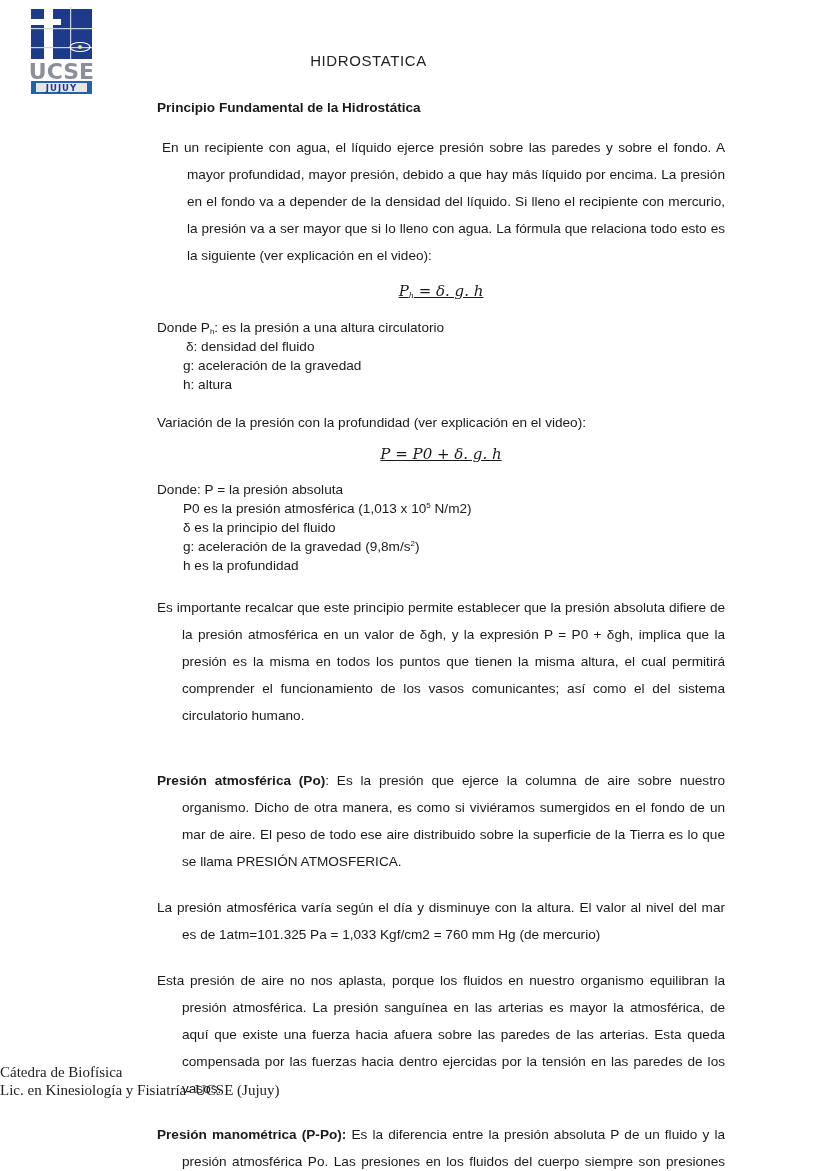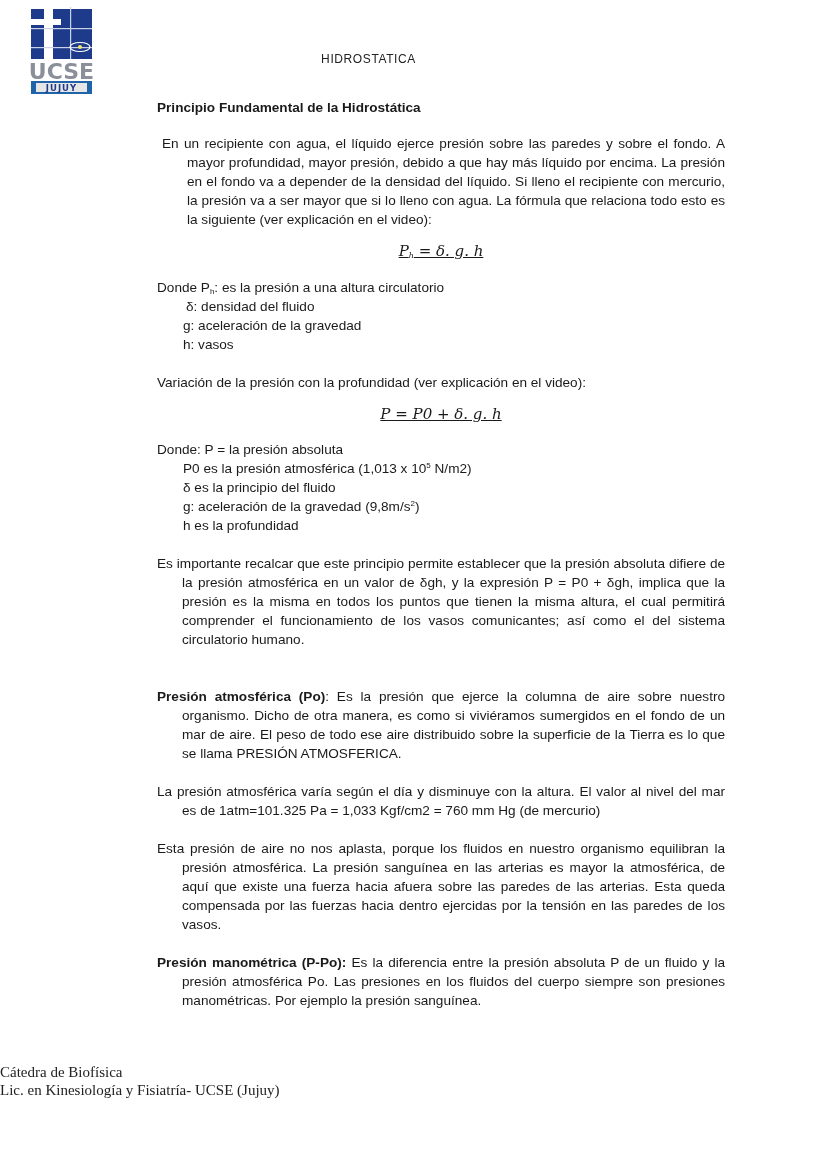--- a/index.html
+++ b/index.html
@@ -4,26 +4,26 @@
   <style>
     html, body { margin: 0; padding: 0; background: #ffffff; }
     body {
       width: 828px; height: 1171px; position: relative; overflow: hidden;
       font-family: "Liberation Sans", "DejaVu Sans", sans-serif;
       color: #1a1a1a; font-size: 13.6px;
     }
     .logo { position: absolute; left: 30px; top: 6px; width: 63px; height: 89px; }
     .header-title {
       position: absolute; left: 0; width: 737px; top: 52px; text-align: center;
-      font-size: 12px; letter-spacing: 0.6px; color: #222;
+      font-size: 15px; letter-spacing: 0.6px; color: #222;
     }
     .content { position: absolute; left: 157px; width: 568px; top: 100px; }
     .sec-title { font-weight: bold; font-size: 13.6px; margin: 0; }
     .para {
-      margin: 0; line-height: 19px; text-align: justify;
+      margin: 0; line-height: 27px; text-align: justify;
       padding-left: 25px; text-indent: -25px;
     }
     .para.first { padding-left: 30px; text-indent: -25px; }
     .formula {
       text-align: center; font-family: "DejaVu Serif", "Liberation Serif", serif;
       font-style: italic; font-size: 15px; margin: 0; text-decoration: underline;
     }
     .line { margin: 0; line-height: 19px; }
     .ind { padding-left: 26px; }
     .ind2 { padding-left: 29px; }
@@ -70,21 +70,21 @@
   <div style="height:19px"></div>
   <p class="para first">En un recipiente con agua, el líquido ejerce presión sobre las paredes y sobre el fondo. A mayor profundidad, mayor presión, debido a que hay más líquido por encima. La presión en el fondo va a depender de la densidad del líquido. Si lleno el recipiente con mercurio, la presión va a ser mayor que si lo lleno con agua. La fórmula que relaciona todo esto es la siguiente (ver explicación en el video):</p>
 
   <div style="height:13px"></div>
   <p class="formula"><span>P</span><sub>h</sub><span> = δ. g. h</span></p>
 
   <div style="height:18px"></div>
   <p class="line"><span>Donde P</span><sub>h</sub><span>: es la presión a una altura circulatorio</span></p>
   <p class="line ind2">δ: densidad del fluido</p>
   <p class="line ind">g: aceleración de la gravedad</p>
-  <p class="line ind">h: vasos</p>
+  <p class="line ind">h: altura</p>
 
   <div style="height:19px"></div>
   <p class="line">Variación de la presión con la profundidad (ver explicación en el  video):</p>
 
   <div style="height:13px"></div>
   <p class="formula">P = P0 +  δ. g. h</p>
 
   <div style="height:17px"></div>
   <p class="line">Donde: P = la presión absoluta</p>
   <p class="line ind"><span>P0 es la presión atmosférica (1,013 x 10</span><sup>5</sup><span> N/m2)</span></p>

